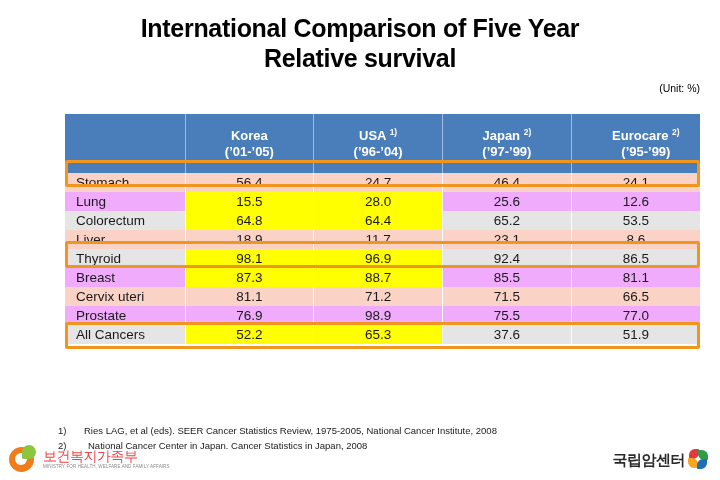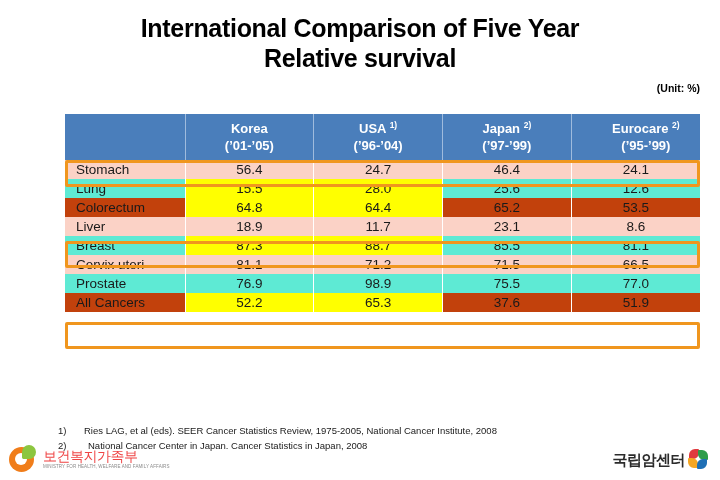--- a/index.html
+++ b/index.html
@@ -24,21 +24,21 @@
     line-height: 1.18;
     letter-spacing: -0.3px;
     padding-top: 14px;
   }
   .slide-title .line2 { display: block; }
 
   
   .unit-label {
     text-align: right;
     font-size: 10.5px;
-    font-weight: bold;
+    font-weight: normal;
     color: #000000;
     padding-right: 20px;
     margin-top: 9px;
     margin-bottom: 3px;
     margin-left: 48px;
   }
 
   
   .table-wrap {
     position: absolute;
@@ -53,21 +53,21 @@
   }
   table.survival col.c-label { width: 120px; }
   table.survival col.c-data  { width: 128.75px; }
 
   table.survival thead th {
     background: #4a7ebb;
     color: #ffffff;
     font-size: 13px;
     font-weight: bold;
     text-align: center;
-    height: 46px;
+    height: 59px;
     line-height: 1.25;
     border-right: 1px solid #9fbbdd;
     padding: 0;
     vertical-align: middle;
   }
   table.survival thead th:last-child { border-right: none; padding-left: 20px; }
   table.survival thead th.corner { background: #4a7ebb; }
   th .sup {
     font-size: 8.5px;
     vertical-align: super;
@@ -85,22 +85,22 @@
     vertical-align: middle;
   }
   table.survival tbody td:last-child { border-right: none; }
   table.survival tbody td.label {
     text-align: left;
     padding-left: 11px;
     font-size: 13.5px;
   }
 
   
-  tr.tint-light td { background: #c2410c; }
-  tr.tint-dark  td { background: #5eead4; }
+  tr.tint-light td { background: #e5e5e5; }
+  tr.tint-dark  td { background: #f0abfc; }
 
   
   td.yellow { background: #ffff00 !important; }
 
   
   tr.hl td { background: #fbd2c6 !important; }
 
   
   .hl-box {
     position: absolute;
@@ -275,20 +275,27 @@
           <td>65.2</td>
           <td>53.5</td>
         </tr>
         <tr class="hl">
           <td class="label">Liver</td>
           <td>18.9</td>
           <td>11.7</td>
           <td>23.1</td>
           <td>8.6</td>
         </tr>
+        <tr class="tint-light">
+          <td class="label">Thyroid</td>
+          <td class="yellow">98.1</td>
+          <td class="yellow">96.9</td>
+          <td>92.4</td>
+          <td>86.5</td>
+        </tr>
         <tr class="tint-dark">
           <td class="label">Breast</td>
           <td class="yellow">87.3</td>
           <td class="yellow">88.7</td>
           <td>85.5</td>
           <td>81.1</td>
         </tr>
         <tr class="hl">
           <td class="label">Cervix uteri</td>
           <td>81.1</td>

